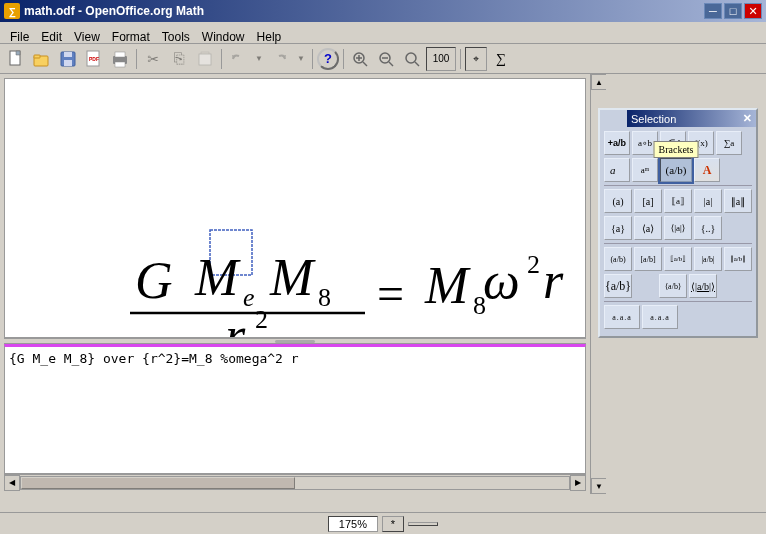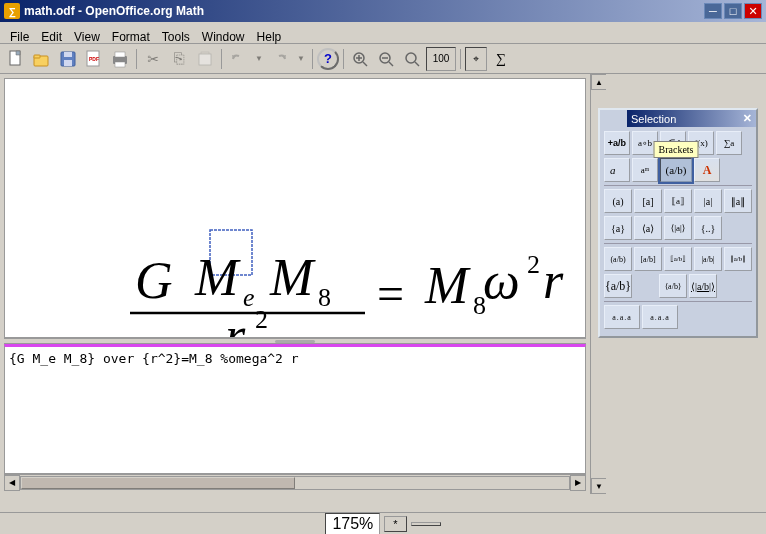--- a/index.html
+++ b/index.html
@@ -133,21 +133,21 @@
       border-top: 1px solid #999;
       display: flex;
       align-items: center;
       padding: 0 4px;
       gap: 4px;
     }
     .status-zoom {
       border: 1px inset #999;
       background: white;
       padding: 1px 6px;
-      font-size: 16px;
+      font-size: 11px;
       min-width: 50px;
       text-align: center;
     }
     .status-btn {
       border: 1px outset #999;
       background: #d4d0c8;
       padding: 1px 8px;
       font-size: 11px;
       cursor: pointer;
     }

